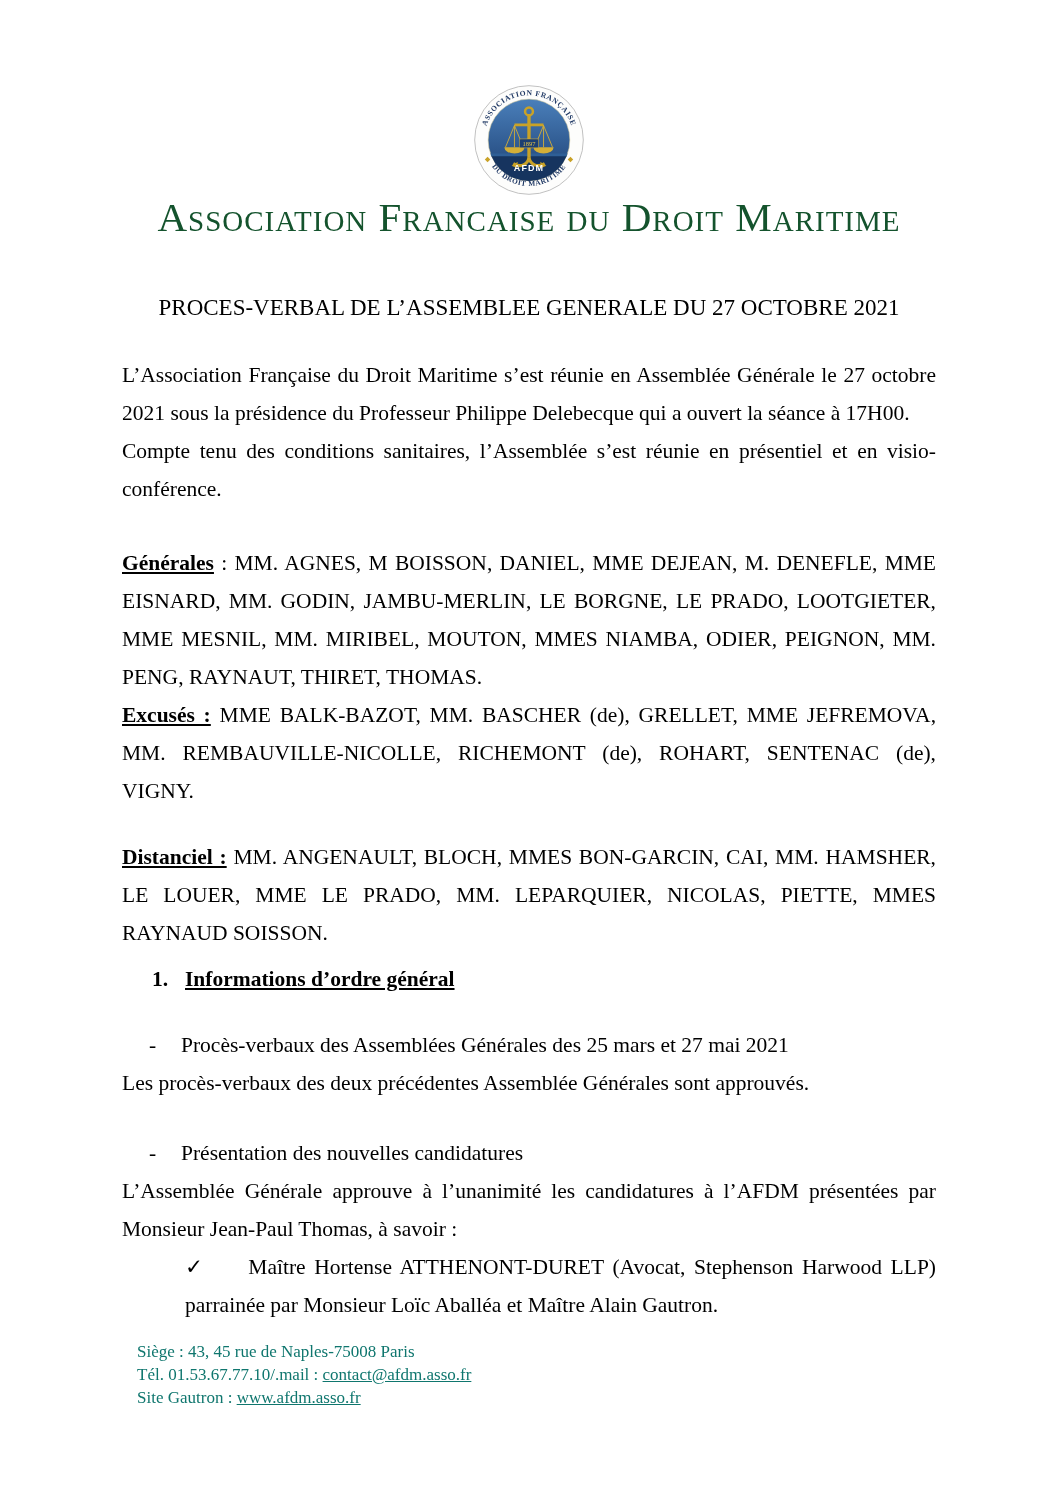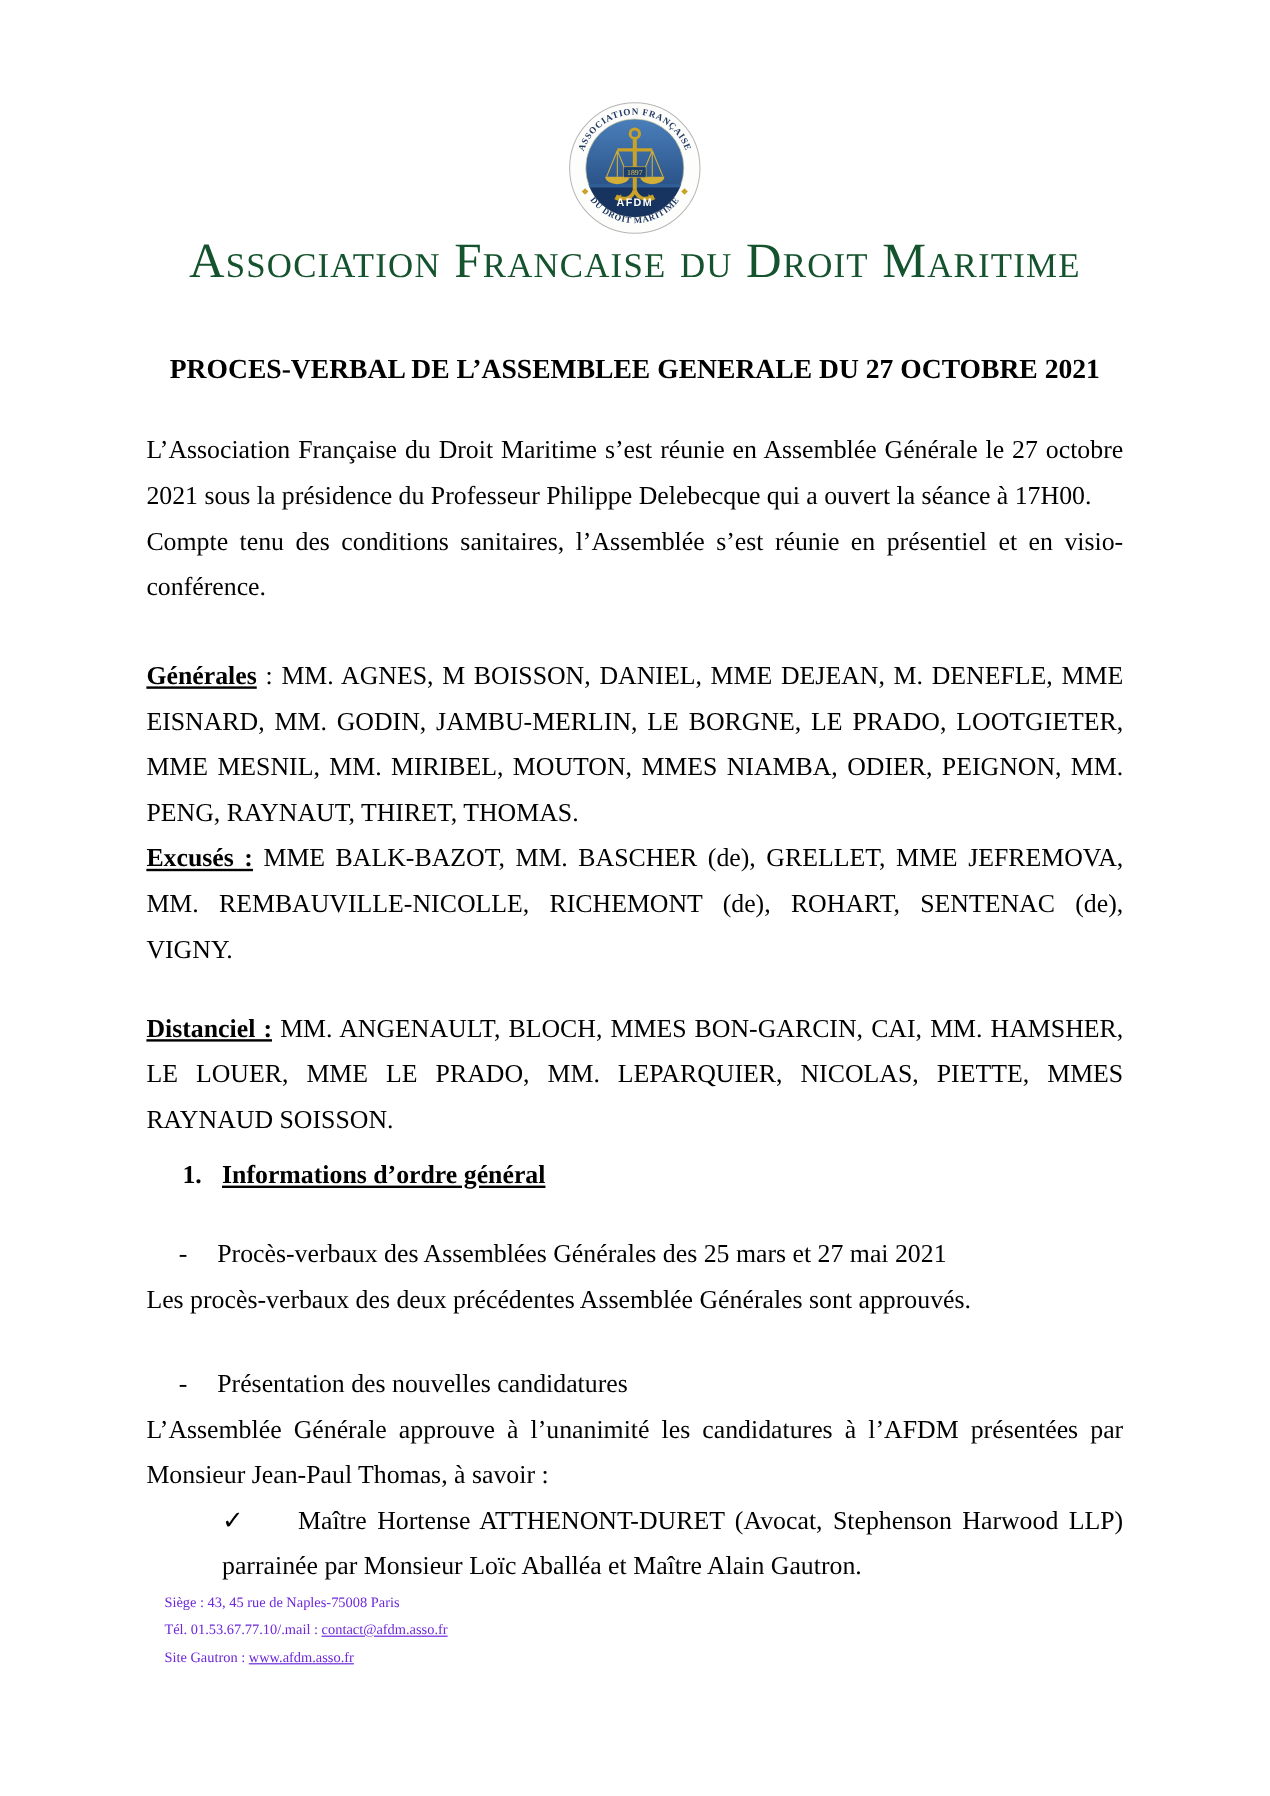--- a/index.html
+++ b/index.html
@@ -20,21 +20,21 @@
     font-variant:small-caps;
     font-size:41px;
     line-height:46px;
     letter-spacing:1px;
     color:#14532d;
     white-space:nowrap;
     margin-top:-2px;
   }
   .doc-title {
     text-align:center;
-    font-weight:bold;
+    font-weight:normal;
     font-size:23px;
     line-height:28px;
     margin-top:54px;
   }
   .body-text { font-size:21.5px; line-height:38px; }
   .just { text-align:justify; }
   .intro { margin-top:34px; }
   .p0 { margin:0; }
   .attendance-presentiel { margin-top:36px; }
   .attendance-distanciel { margin-top:28px; }
@@ -43,25 +43,25 @@
   .section-heading { margin-top:8px; margin-left:30px; font-weight:bold; }
   .section-heading .num { display:inline-block; width:33px; font-weight:bold; }
   .section-heading .ttl { text-decoration:underline; }
   .bullet { margin-left:27px; }
   .bullet .dash { display:inline-block; width:32px; }
   .bullet-1 { margin-top:28px; }
   .bullet-2 { margin-top:32px; }
   .candidate { margin-left:63px; }
   .candidate .check { padding-right:42px; }
   .footer {
-    margin-top:0;
+    margin-top:16px;
     margin-left:15px;
-    font-size:12px;
+    font-size:17px;
     line-height:23px;
-    color:#6d28d9;
+    color:#0f766e;
   }
   .footer .link { text-decoration:underline; cursor:pointer; }
 </style>
 </head>
 <body>
 
 <div class="page">
 
   <div class="logo-row">
     <svg viewBox="0 0 200 200" width="112" height="112">

